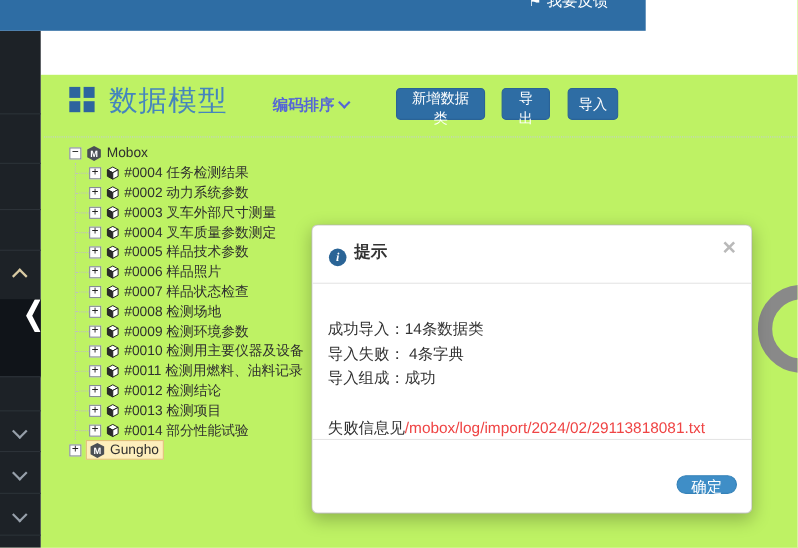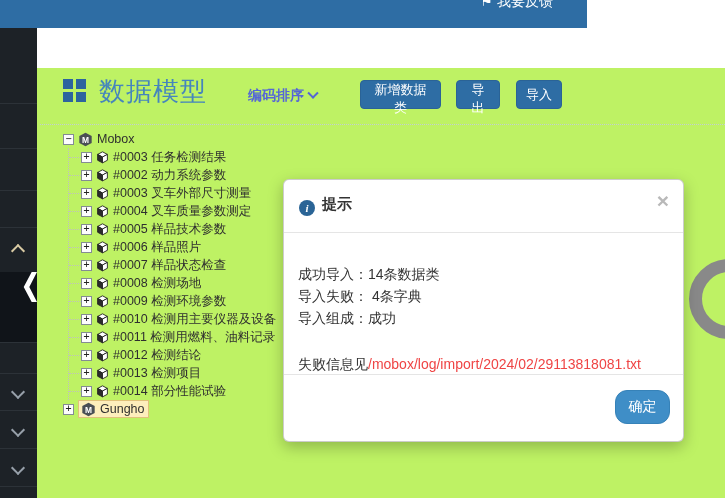--- a/index.html
+++ b/index.html
@@ -43,33 +43,33 @@
   .tree-row{height:18px;line-height:18px;white-space:nowrap;display:flex;align-items:center;}
   .tree-row.root{padding-left:26px;}
   .toggle{display:inline-block;width:11px;height:11px;box-sizing:border-box;border:1px solid #848c94;background:#fdfdfd;
     font-size:10px;line-height:8px;text-align:center;color:#222;margin-right:4px;cursor:pointer;flex:0 0 auto;font-family:"DejaVu Sans Mono",monospace;}
   .node-icon{margin-right:4px;flex:0 0 auto;display:inline-flex;}
   .tree-children{margin-left:31px;border-left:1px dotted #bfbfbf;}
   .tree-children .tree-row::before{content:"";display:inline-block;width:12px;border-top:1px dotted #bfbfbf;flex:0 0 auto;}
   .node-sel{display:inline-flex;align-items:center;background:#fdeebc;border:1px solid #e0c179;padding:0 4px 0 2px;height:16px;}
   .node-label{cursor:default;}
   
-  .modal{position:absolute;left:283px;top:179px;width:401px;height:263px;background:#fff;
+  .modal{position:absolute;left:283px;top:204px;width:401px;height:263px;background:#fff;
     border:1px solid rgba(0,0,0,.2);border-radius:6px;box-shadow:0 5px 15px rgba(0,0,0,.25);z-index:10;box-sizing:border-box;}
   .modal-header{position:relative;height:53px;border-bottom:1px solid #e5e5e5;box-sizing:border-box;padding:15px;}
   .info-badge{display:inline-block;width:16px;height:16px;border-radius:50%;background:#2a6496;color:#fff;
     text-align:center;font-size:11px;line-height:16px;font-weight:bold;font-family:"Liberation Serif",serif;font-style:italic;vertical-align:-3px;}
   .modal-title{font-size:15px;font-weight:bold;color:#333;margin-left:7px;}
   .modal-close{position:absolute;right:14px;top:10px;font-size:21px;font-weight:bold;color:#b9b9b9;cursor:pointer;line-height:21px;}
   .modal-body{padding:30px 14px 0;font-size:14px;color:#333;}
   .modal-body .mline{line-height:22px;}
   .mlink-row{margin-top:24px;line-height:22px;}
   .mlink{color:#ef4444;text-decoration:none;cursor:pointer;}
   .modal-footer{position:absolute;left:0;right:0;bottom:0;height:67px;border-top:1px solid #e5e5e5;box-sizing:border-box;}
-  .ok-btn{position:absolute;right:13px;bottom:17px;width:55px;height:34px;background:#3f8ec7;color:#fff;border:1px solid #3682b8;
+  .ok-btn{position:absolute;right:13px;bottom:17px;width:55px;height:17px;background:#3f8ec7;color:#fff;border:1px solid #3682b8;
     border-radius:12px;font-size:14px;font-family:"Liberation Sans",sans-serif;cursor:pointer;}
   
   .side-ring{position:absolute;left:689px;top:259px;width:80px;height:80px;border-radius:50%;
     border:13px solid #898989;box-sizing:border-box;background:transparent;z-index:5;}
 </style>
 </head>
 <body>
 
 <div class="topbar">
   <span class="topbar-feedback">⚑ 我要反馈</span>
@@ -123,21 +123,21 @@
       <div class="tree-children">
         <div class="tree-row">
           <span class="toggle">+</span>
           <span class="node-icon">
             <svg width="13" height="13" viewBox="0 0 16 16">
               <polygon points="8,1 14,4.2 8,7.4 2,4.2" fill="#fff" stroke="#222" stroke-width="1.1"></polygon>
               <polygon points="2,4.2 8,7.4 8,14.6 2,11.4" fill="#2b2b2b" stroke="#222" stroke-width="1.1"></polygon>
               <polygon points="14,4.2 8,7.4 8,14.6 14,11.4" fill="#fff" stroke="#222" stroke-width="1.1"></polygon>
             </svg>
           </span>
-          <span class="node-label">#0003 任务检测结果</span>
+          <span class="node-label">#0004 任务检测结果</span>
         </div>
         <div class="tree-row">
           <span class="toggle">+</span>
           <span class="node-icon">
             <svg width="13" height="13" viewBox="0 0 16 16">
               <polygon points="8,1 14,4.2 8,7.4 2,4.2" fill="#fff" stroke="#222" stroke-width="1.1"></polygon>
               <polygon points="2,4.2 8,7.4 8,14.6 2,11.4" fill="#2b2b2b" stroke="#222" stroke-width="1.1"></polygon>
               <polygon points="14,4.2 8,7.4 8,14.6 14,11.4" fill="#fff" stroke="#222" stroke-width="1.1"></polygon>
             </svg>
           </span>

